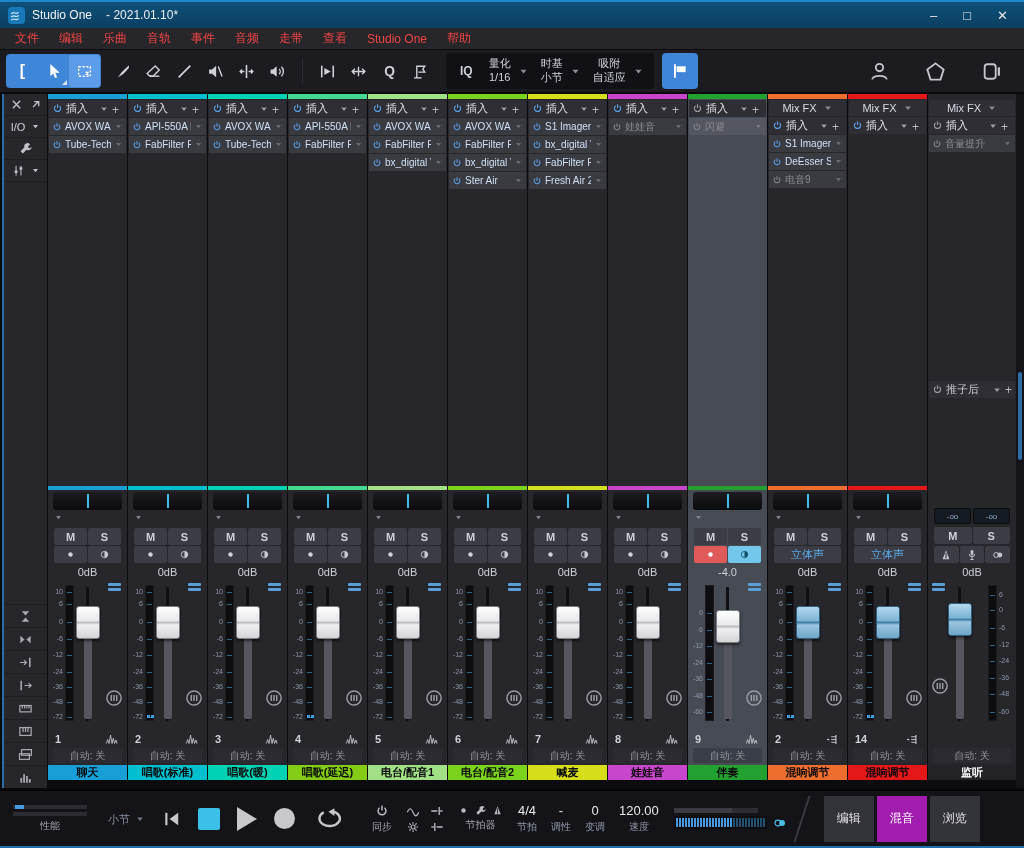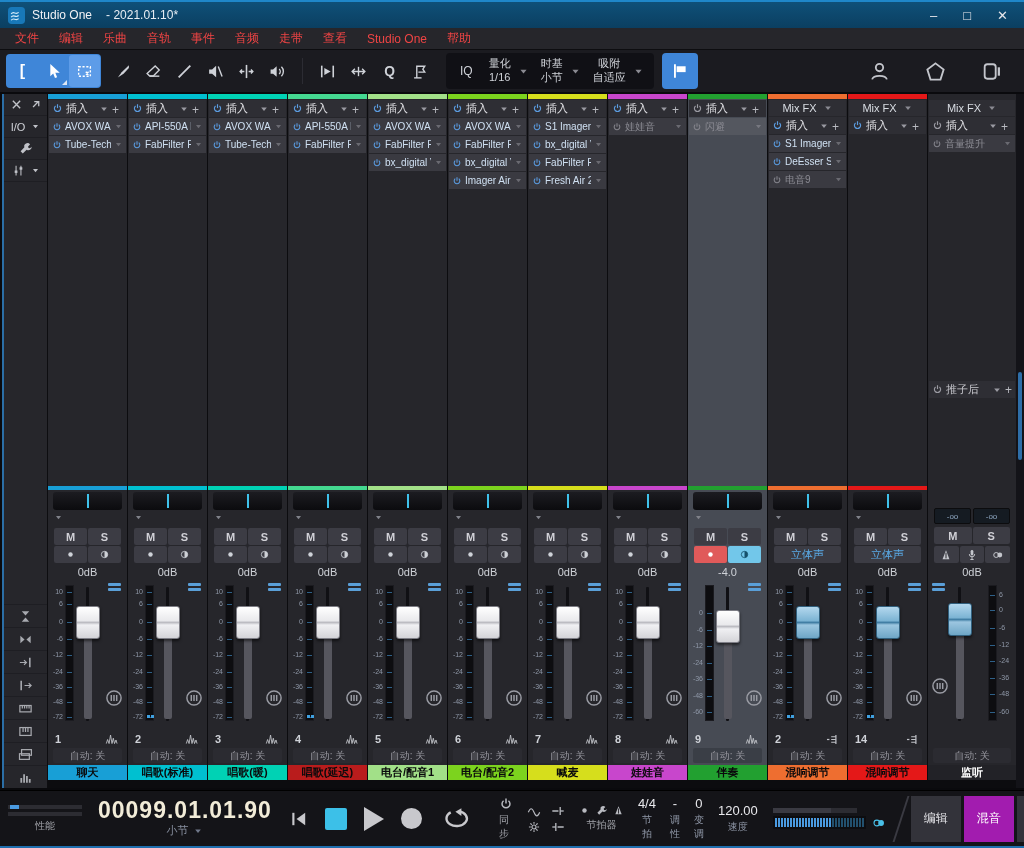--- a/index.html
+++ b/index.html
@@ -24,21 +24,21 @@
 .toolgrp{display:flex;align-items:center;height:34px}
 .bluegrp{background:#3f86d8;border-radius:4px;padding:1px}
 .tool{width:31px;height:32px;display:flex;align-items:center;justify-content:center;color:#cfd2d8;cursor:pointer;position:relative}
 .tool .icon{width:17px;height:17px}
 .bluegrp .tool{color:#fff}
 .tool.subsel{background:#5d9ce8;border-radius:3px}
 .tool .corner{position:absolute;right:2px;bottom:2px;width:0;height:0;border-left:5px solid transparent;border-bottom:5px solid #dfe8f4}
 .vsep{width:1px;height:26px;background:#2c2c33;margin:0 3px}
 .rangechar{font-size:16px;color:#fff;font-weight:bold}
 #iqgroup{background:#101015;border-radius:4px;display:flex;align-items:center;height:36px;padding:0 4px;margin-left:4px}
-#iqgroup .iq{font-weight:normal;color:#cfd2d8;padding:0 10px;font-size:12px}
+#iqgroup .iq{font-weight:bold;color:#cfd2d8;padding:0 10px;font-size:12px}
 .ddblock{display:flex;align-items:center;cursor:pointer;padding:0 6px}
 .ddblock .lines{text-align:center;line-height:1.25}
 .ddblock .lab{color:#cfd2d8;font-size:11px}
 .ddblock .val{color:#cfd2d8;font-size:11px}
 .ddblock .dd{width:11px;height:11px;color:#8a8a92;margin-left:7px}
 #flagbtn{width:36px;height:36px;background:#3f86d8;border-radius:4px;display:flex;align-items:center;justify-content:center;color:#fff;cursor:pointer;margin-left:2px}
 #flagbtn .icon{width:18px;height:18px}
 .globalbtn{width:34px;height:30px;display:flex;align-items:center;justify-content:center;color:#c4c6cc;cursor:pointer}
 .globalbtn .icon{width:21px;height:21px}
 #rightglobals{margin-left:auto;display:flex;gap:22px;padding-right:10px}
@@ -954,21 +954,21 @@
           </div>
           <div class="numrow">
             <span>4</span>
             <span class="ticon icon">
               <svg viewBox="0 0 16 16" fill="none" stroke="currentColor" stroke-width="1.3">
                 <path d="M1 13l1.6-5 1.8 5L6.2 2.5 8 13l1.6-6.6 1.5 6.6 1.8-4.4 1.3 4.4" stroke-width="1.1"></path>
               </svg>
             </span>
           </div>
           <div class="autobtn">自动: 关</div>
-          <div class="namelbl" style="background:#b91c1c">唱歌(延迟)</div>
+          <div class="namelbl" style="background:#84cc16">唱歌(延迟)</div>
         </div>
         <div class="strip">
           <div class="colorbar" style="background:#a2e088"></div>
           <div class="inshead">
             <span class="pw icon" style="color:#5b9ce0">
               <svg viewBox="0 0 16 16" fill="none" stroke="currentColor" stroke-width="1.3">
                 <path d="M8 1.8v5.6" stroke-width="1.7"></path>
                 <path d="M5.2 4.3a4.5 4.5 0 1 0 5.6 0" stroke-width="1.7"></path>
               </svg>
             </span>
@@ -1160,21 +1160,21 @@
               </svg>
             </span>
           </div>
           <div class="slot">
             <span class="pw icon">
               <svg viewBox="0 0 16 16" fill="none" stroke="currentColor" stroke-width="1.3">
                 <path d="M8 1.8v5.6" stroke-width="1.7"></path>
                 <path d="M5.2 4.3a4.5 4.5 0 1 0 5.6 0" stroke-width="1.7"></path>
               </svg>
             </span>
-            <span class="nm">Imager Air</span>
+            <span class="nm">Ster Air</span>
             <span class="dd icon">
               <svg viewBox="0 0 16 16" fill="none" stroke="none" stroke-width="1.3">
                 <path d="M3.5 5.5h9L8 11z" fill="currentColor"></path>
               </svg>
             </span>
           </div>
           <div class="insspace"></div>
           <div class="colorline" style="background:#7cd31e"></div>
           <div class="panbox">
             <span class="tick"></span>
@@ -1983,21 +1983,20 @@
 
   <div id="transport">
     <div id="perf">
       <div class="bar">
           <i></i>
         </div>
         <div class="bar"></div>
       <div class="lab">性能</div>
     </div>
     <div id="timeblock">
-      <div id="timeval">00099.01.01.90</div>
       <div id="timeunit">
           <span>小节</span>
           <span class="dd icon">
             <svg viewBox="0 0 16 16" fill="none" stroke="none" stroke-width="1.3">
               <path d="M3.5 5.5h9L8 11z" fill="currentColor"></path>
             </svg>
           </span>
         </div>
     </div>
     <div id="transbtns">

